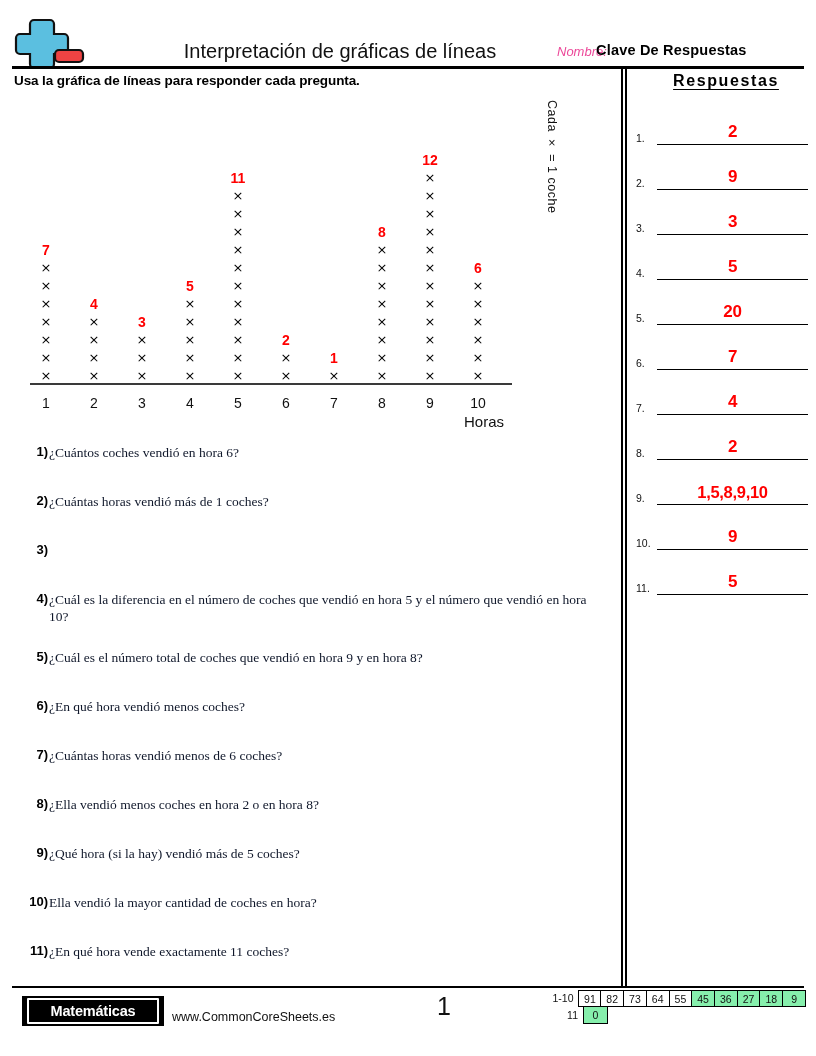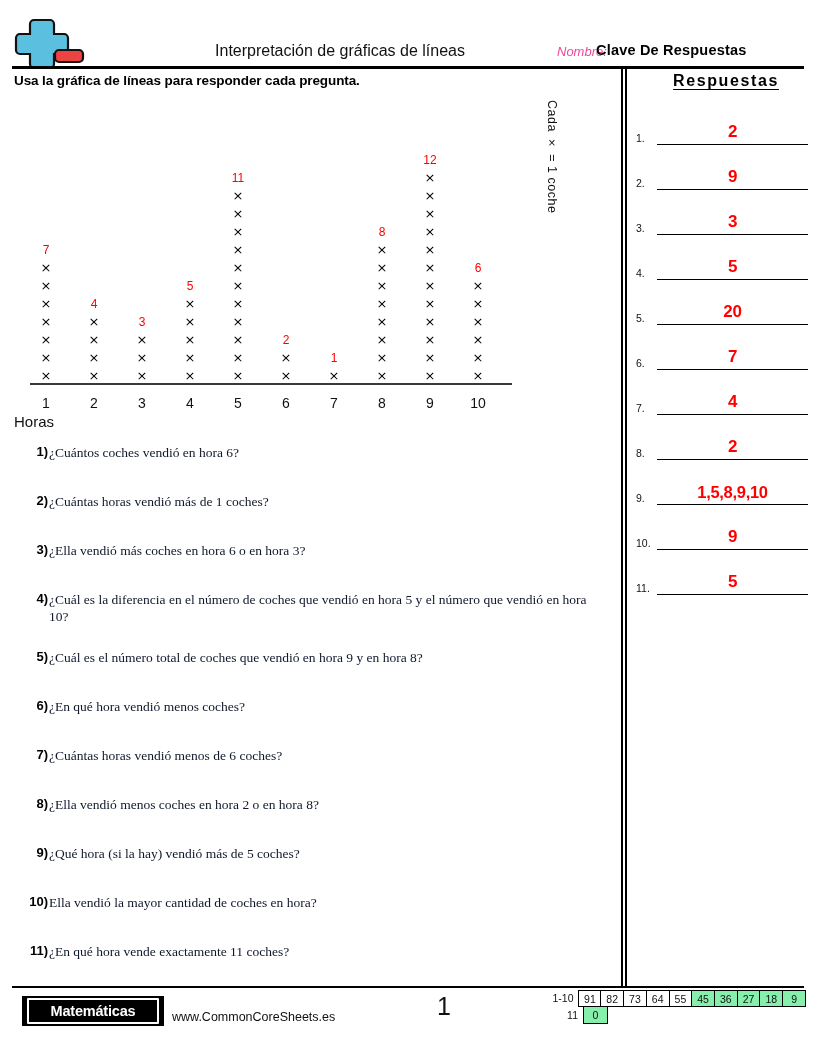--- a/index.html
+++ b/index.html
@@ -25,21 +25,21 @@
   #header-logo {
     position: absolute;
     left: 12px; top: 16px;
     width: 74px; height: 52px;
   }
   #header-title {
     position: absolute;
     left: 100px; top: 41px;
     width: 480px;
     text-align: center;
-    font-size: 16px;
+    font-size: 20px;
     line-height: 20px;
     color: #111;
   }
   #name-label {
     position: absolute;
     left: 557px; top: 44px;
     font-size: 13px;
     color: #ec4899;
     font-style: italic;
   }
@@ -141,25 +141,25 @@
     align-items: center;
   }
   .xmark {
     font-size: 13px;
     line-height: 18px;
     height: 18px;
     color: #000;
     font-family: "DejaVu Sans", sans-serif;
   }
   .col-count {
-    font-size: 12px;
+    font-size: 14px;
     line-height: 15px;
     height: 16px;
     color: #ff0000;
-    font-weight: normal;
+    font-weight: bold;
   }
   #axis-line {
     position: absolute;
     left: 16px; top: 273px;
     width: 482px; height: 2px;
     background: #3a3a3a;
   }
   #xticks {
     position: absolute;
     left: 0; top: 279px;
@@ -170,21 +170,21 @@
     bottom: 0;
     width: 40px;
     text-align: center;
     font-size: 14px;
     color: #111;
   }
   #xaxis-label {
     position: absolute;
     left: 0; top: 303px;
     width: 490px;
-    text-align: left;
+    text-align: right;
     font-size: 15px;
     color: #111;
   }
   #legend {
     position: absolute;
     left: 545px; top: 100px;
     height: 140px;
     font-size: 12.5px;
     color: #111;
     writing-mode: vertical-rl;
@@ -493,21 +493,20 @@
       <div class="q" style="top: 0px;">
         <div class="q-num">1)</div>
         <div class="q-text">¿Cuántos coches vendió en hora 6?</div>
       </div>
       <div class="q" style="top: 49px;">
         <div class="q-num">2)</div>
         <div class="q-text">¿Cuántas horas vendió más de 1 coches?</div>
       </div>
       <div class="q" style="top: 98px;">
         <div class="q-num">3)</div>
-        <div class="q-text">¿Ella vendió más coches en hora 6 o en hora 3?</div>
       </div>
       <div class="q" style="top: 147px;">
         <div class="q-num">4)</div>
         <div class="q-text">¿Cuál es la diferencia en el número de coches que vendió en hora 5 y el número que vendió en hora 10?</div>
       </div>
       <div class="q" style="top: 205px;">
         <div class="q-num">5)</div>
         <div class="q-text">¿Cuál es el número total de coches que vendió en hora 9 y en hora 8?</div>
       </div>
       <div class="q" style="top: 254px;">

